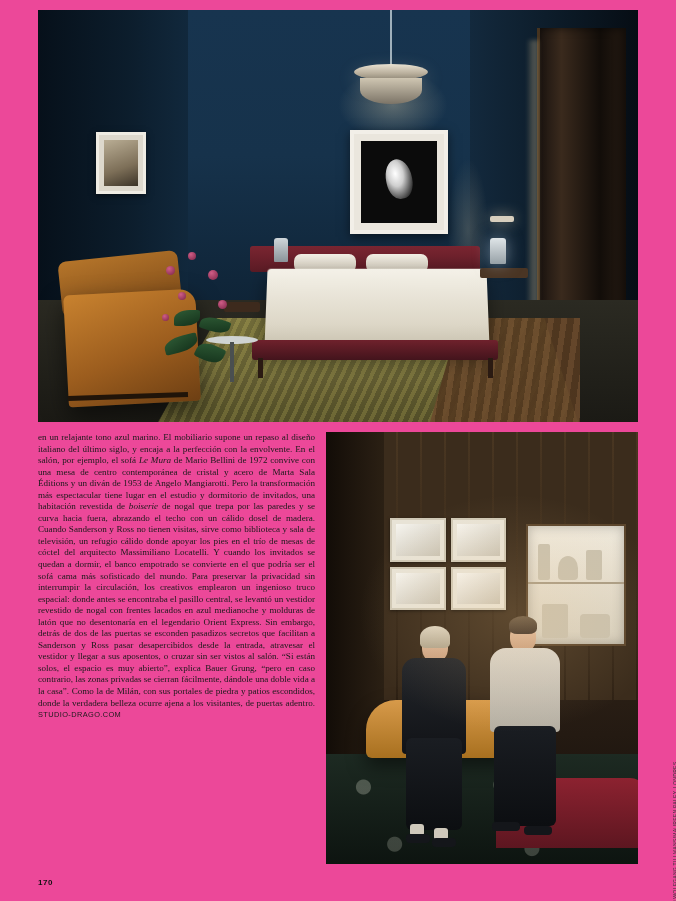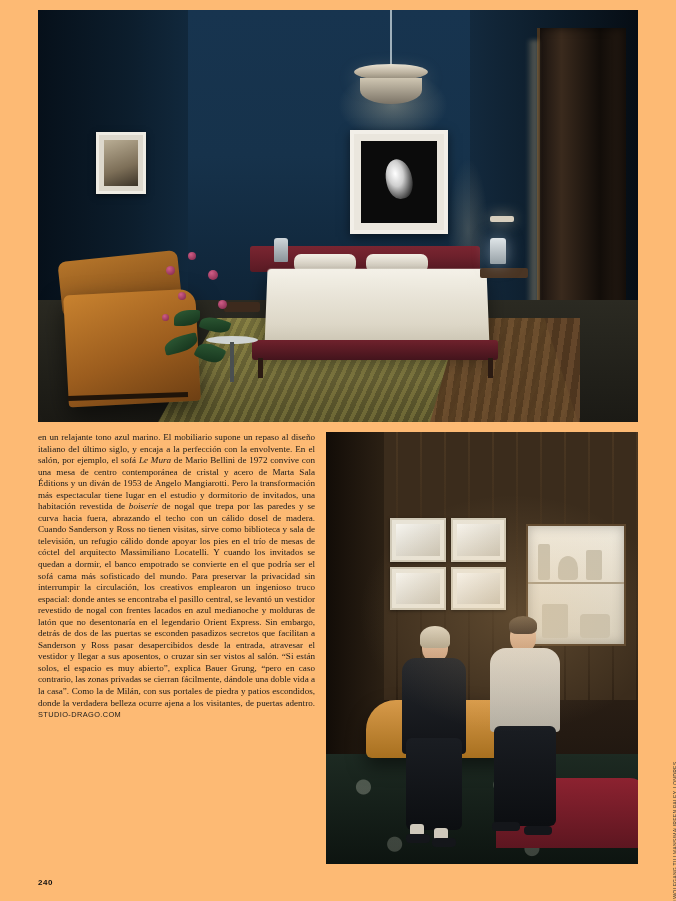--- a/index.html
+++ b/index.html
@@ -12,21 +12,21 @@
     height: 901px;
     position: relative;
     overflow: hidden;
     font-family: "Liberation Serif", serif;
     color: #111;
   }
 
   .page {
     position: absolute;
     inset: 0;
-    background: #fdba74;
+    background: #ec4899;
   }
 
   
   .photo-top {
     position: absolute;
     left: 38px;
     top: 10px;
     width: 600px;
     height: 412px;
     overflow: hidden;
@@ -515,15 +515,15 @@
         <div class="p-body-light" style="left:164px; top:216px;"></div>
         <div class="p-legs" style="left:168px; top:294px; width:62px; height:100px;"></div>
         <div class="p-shoe" style="left:166px; top:390px; width:28px;"></div>
         <div class="p-shoe" style="left:198px; top:394px; width:28px;"></div>
       </div>
 
       <div class="warm-glow"></div>
     </div>
   </div>
 
-  <div class="folio">240</div>
+  <div class="folio">170</div>
 
 </div>
 
 </body></html>

